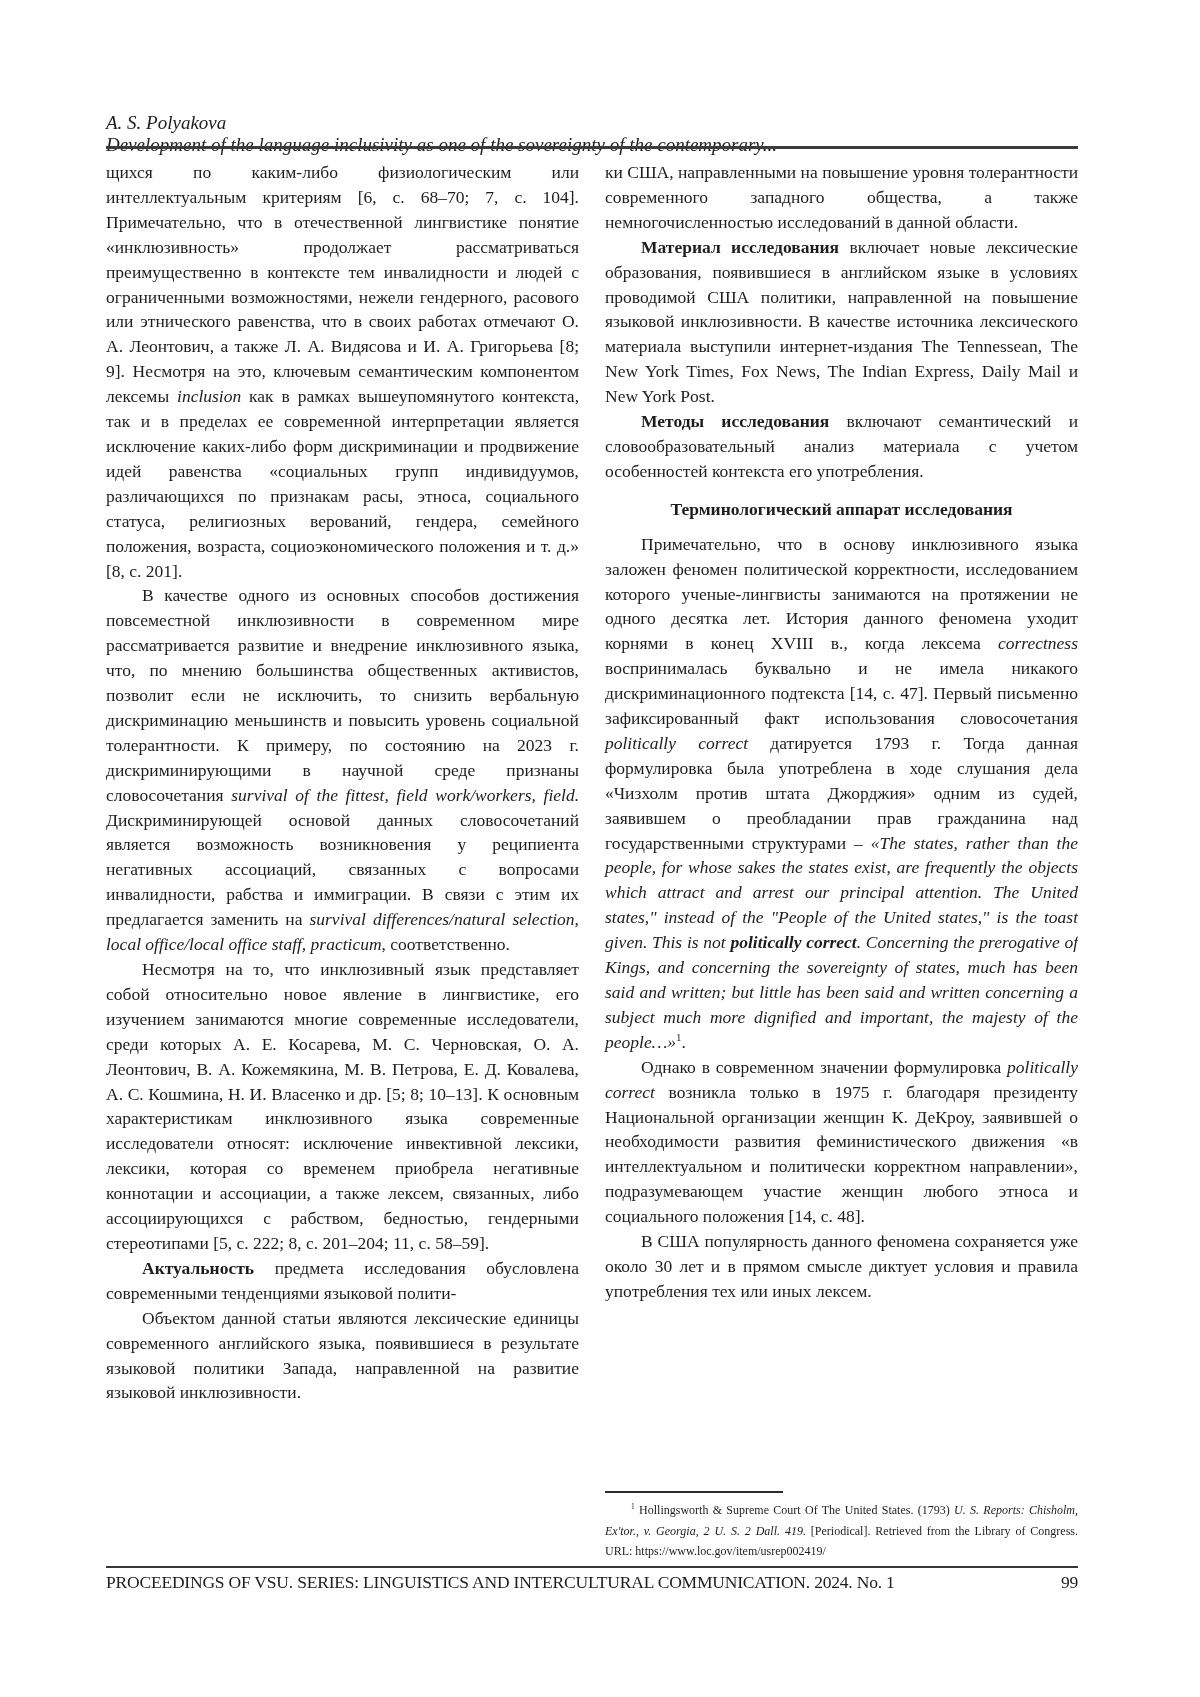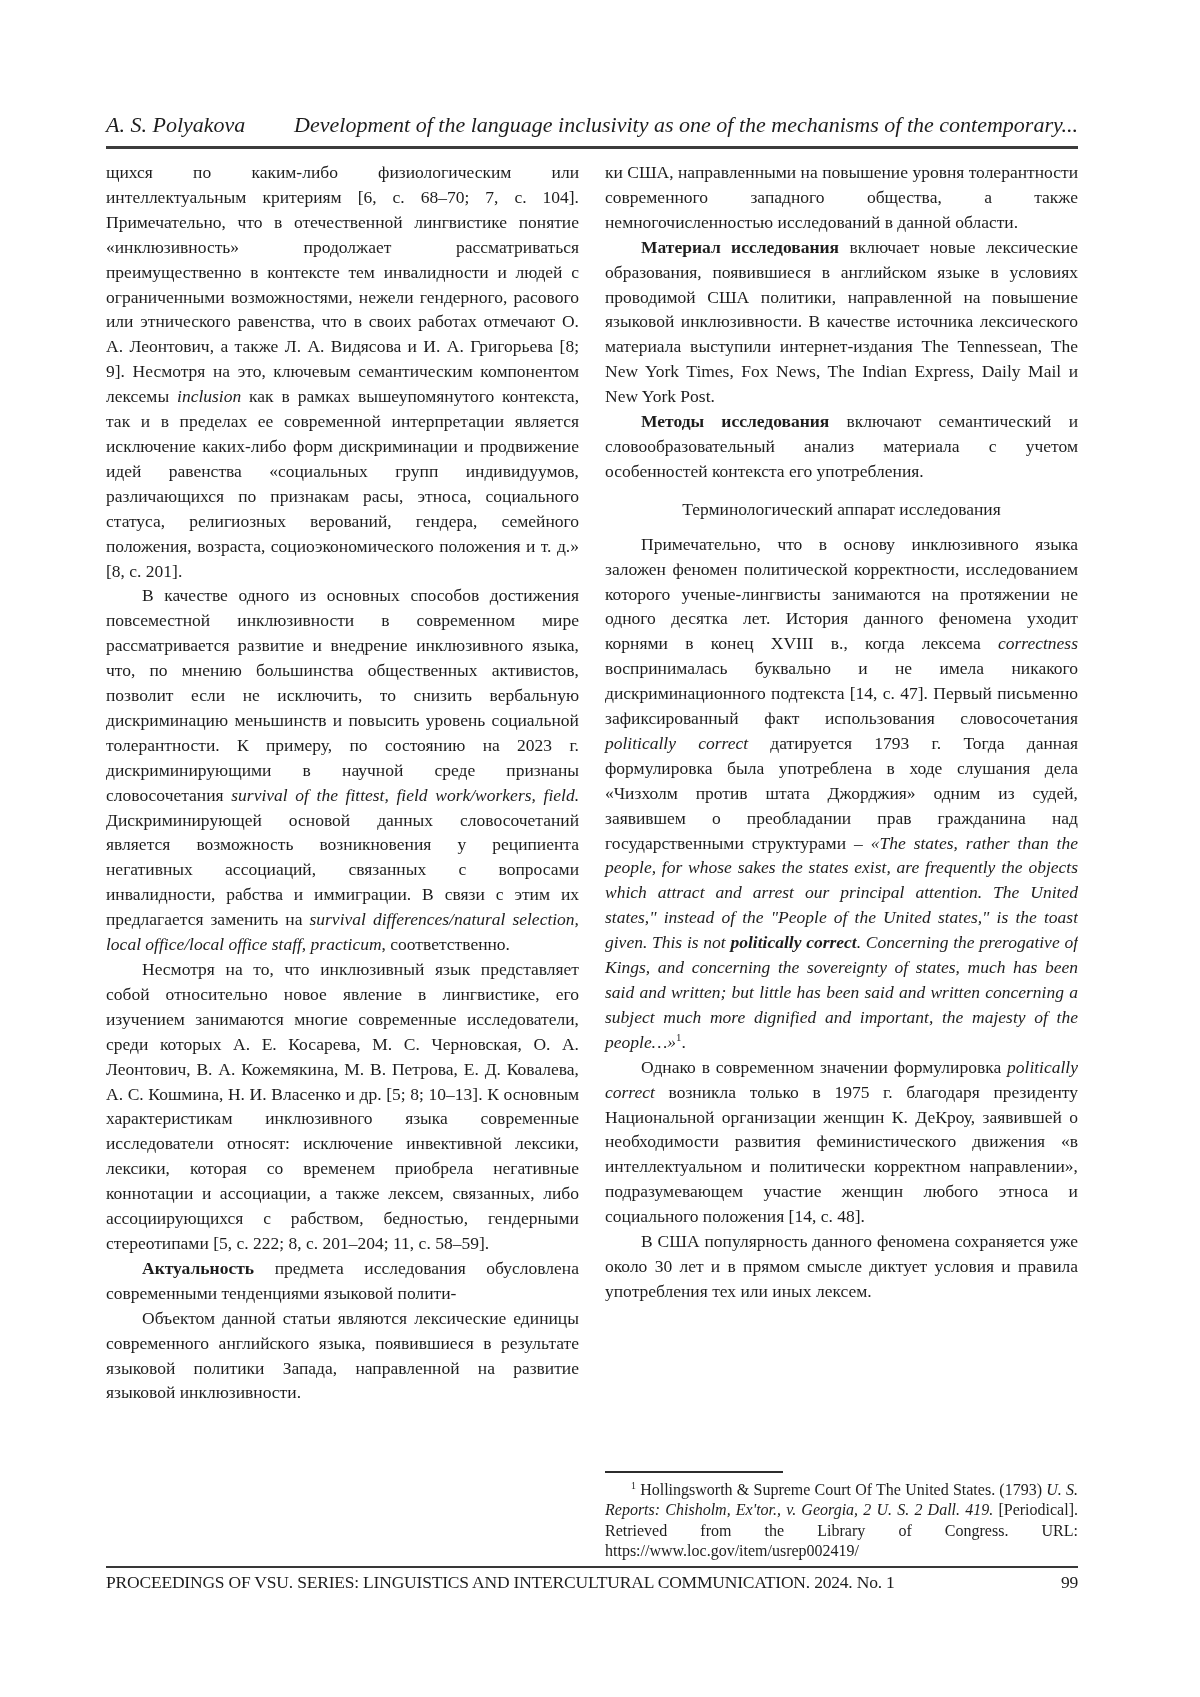--- a/index.html
+++ b/index.html
@@ -7,72 +7,72 @@
     position:relative;
     width:1200px;height:1697px;
     background:#ffffff;
     overflow:hidden;
     font-family:"Liberation Serif","DejaVu Serif",serif;
     color:#1d1d1d;
   }
   .page-header{
     position:absolute;left:106px;right:122px;top:112px;
     display:flex;justify-content:space-between;align-items:baseline;
-    font-style:italic;font-size:22px;white-space:nowrap;
+    font-style:italic;font-size:19px;white-space:nowrap;flex-direction:column;
   }
   .head-rule{
     position:absolute;left:106px;right:122px;top:146px;
     height:3px;background:#3c3c3c;
   }
   .columns{
     position:absolute;left:106px;top:160px;
     width:972px;height:1402px;
     display:flex;gap:26px;overflow:hidden;
   }
   .col{
     width:473px;flex:0 0 473px;
     display:flex;flex-direction:column;
     text-align:justify;
     font-size:17.5px;line-height:24.9px;
   }
   .col p.para{margin:0;}
   .col p.para.indent{text-indent:36px;}
   .col-heading{
     margin:13px 0 10px;font-size:17.5px;line-height:24.9px;
-    text-align:center;font-weight:normal;
+    text-align:center;font-weight:bold;
   }
   .run-i{font-style:italic;}
   .run-b{font-weight:bold;}
   .run-bi{font-weight:bold;font-style:italic;}
   .run-sup{vertical-align:super;font-size:0.62em;line-height:0;}
   .footnote-block{margin-top:auto;}
   .footnote-rule{
     width:178px;border-top:2px solid #2c2c2c;height:0;
     margin:16px 0 7px 0;
   }
   p.footnote{
-    margin:0;font-size:16px;line-height:20.6px;text-indent:26px;
+    margin:0;font-size:12px;line-height:20.6px;text-indent:26px;
     text-align:justify;
   }
   .page-footer{
     position:absolute;left:106px;right:122px;top:1566px;
     border-top:2.5px solid #383838;
     padding-top:4px;
     display:flex;justify-content:space-between;align-items:baseline;
     font-size:17.5px;letter-spacing:-0.2px;
   }
 </style>
 </head>
 <body>
 
 <div class="page">
 
   <div class="page-header">
     <span>A. S. Polyakova</span>
-    <span>Development of the language inclusivity as one of the mechanisms of the contemporary...</span>
+    <span>Development of the language inclusivity as one of the sovereignty of the contemporary...</span>
   </div>
 
   <div class="head-rule"></div>
 
   <main class="columns">
     <section class="col">
         <p class="para"><span>щихся по каким-либо физиологическим или интеллектуальным критериям [6, с. 68–70; 7, с. 104]. Примечательно, что в отечественной лингвистике понятие «инклюзивность» продолжает рассматриваться преимущественно в контексте тем инвалидности и людей с ограниченными возможностями, нежели гендерного, расового или этнического равенства, что в своих работах отмечают О. А. Леонтович, а также Л. А. Видясова и И. А. Григорьева [8; 9]. Несмотря на это, ключевым семантическим компонентом лексемы </span><span class="run-i">inclusion</span><span> как в рамках вышеупомянутого контекста, так и в пределах ее современной интерпретации является исключение каких-либо форм дискриминации и продвижение идей равенства «социальных групп индивидуумов, различающихся по признакам расы, этноса, социального статуса, религиозных верований, гендера, семейного положения, возраста, социоэкономического положения и т. д.» [8, с. 201].</span></p>
         <p class="para indent"><span>В качестве одного из основных способов достижения повсеместной инклюзивности в современном мире рассматривается развитие и внедрение инклюзивного языка, что, по мнению большинства общественных активистов, позволит если не исключить, то снизить вербальную дискриминацию меньшинств и повысить уровень социальной толерантности. К примеру, по состоянию на 2023 г. дискриминирующими в научной среде признаны словосочетания </span><span class="run-i">survival of the fittest, field work/workers, field.</span><span> Дискриминирующей основой данных словосочетаний является возможность возникновения у реципиента негативных ассоциаций, связанных с вопросами инвалидности, рабства и иммиграции. В связи с этим их предлагается заменить на </span><span class="run-i">survival differences/natural selection, local office/local office staff, practicum</span><span>, соответственно.</span></p>
         <p class="para indent"><span>Несмотря на то, что инклюзивный язык представляет собой относительно новое явление в лингвистике, его изучением занимаются многие современные исследователи, среди которых А. Е. Косарева, М. С. Черновская, О. А. Леонтович, В. А. Кожемякина, М. В. Петрова, Е. Д. Ковалева, А. С. Кошмина, Н. И. Власенко и др. [5; 8; 10–13]. К основным характеристикам инклюзивного языка современные исследователи относят: исключение инвективной лексики, лексики, которая со временем приобрела негативные коннотации и ассоциации, а также лексем, связанных, либо ассоциирующихся с рабством, бедностью, гендерными стереотипами [5, с. 222; 8, с. 201–204; 11, с. 58–59].</span></p>
         <p class="para indent"><span class="run-b">Актуальность</span><span> предмета исследования обусловлена современными тенденциями языковой полити-</span></p>

